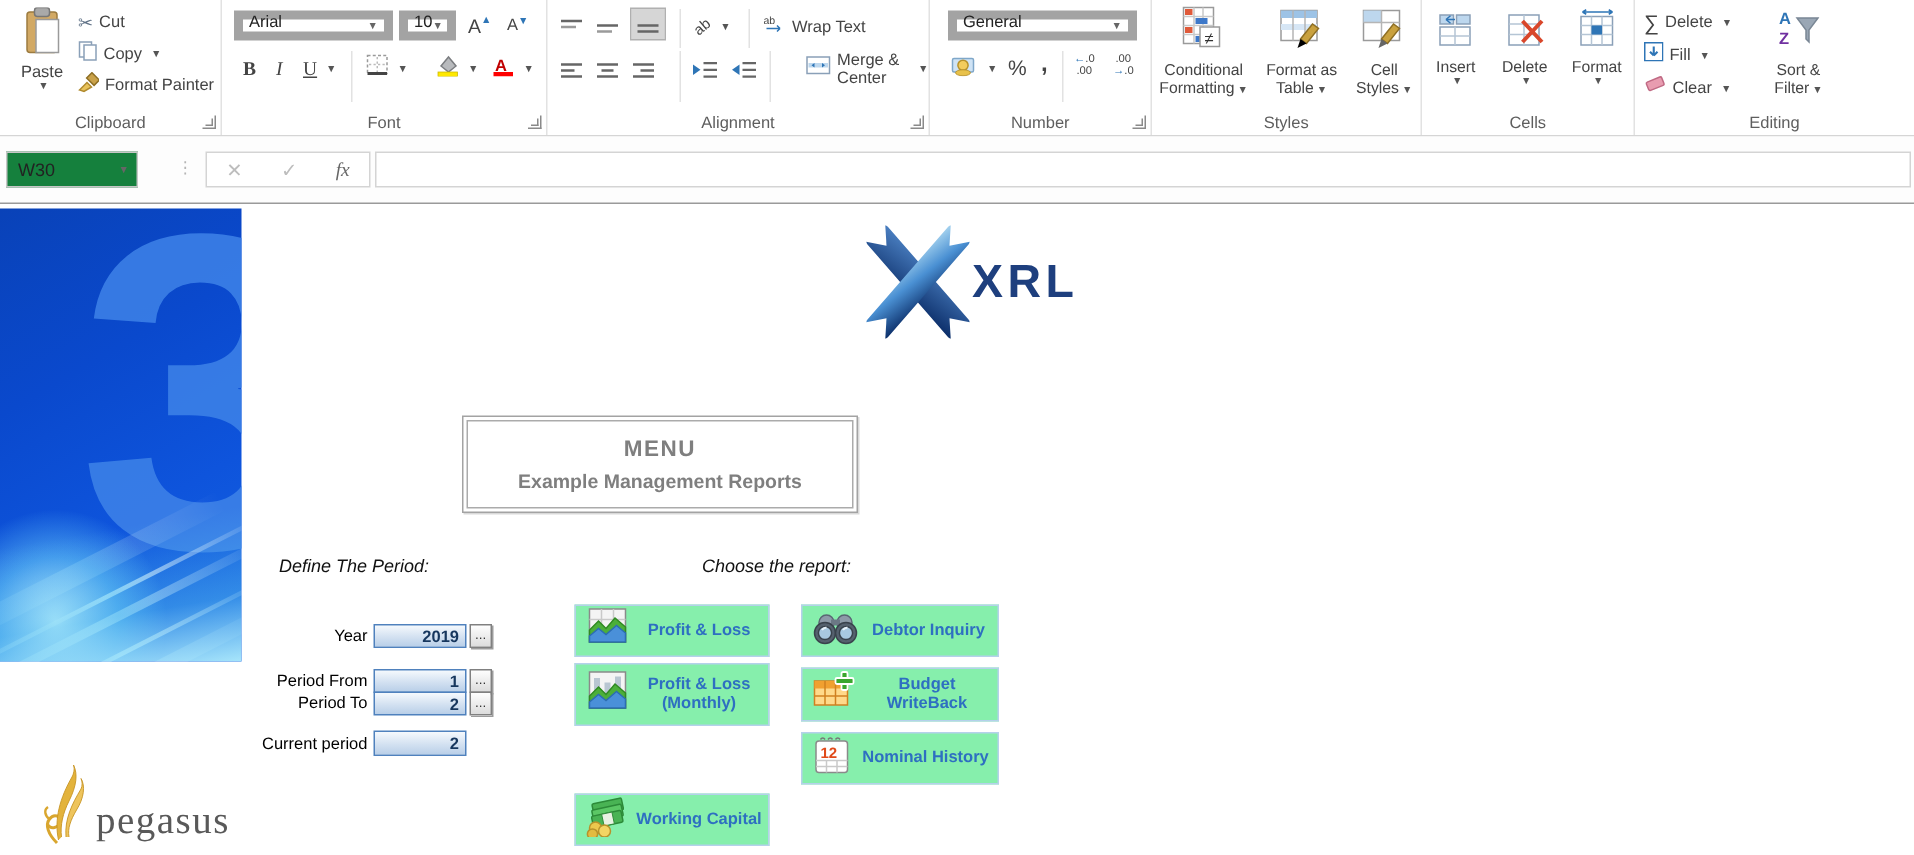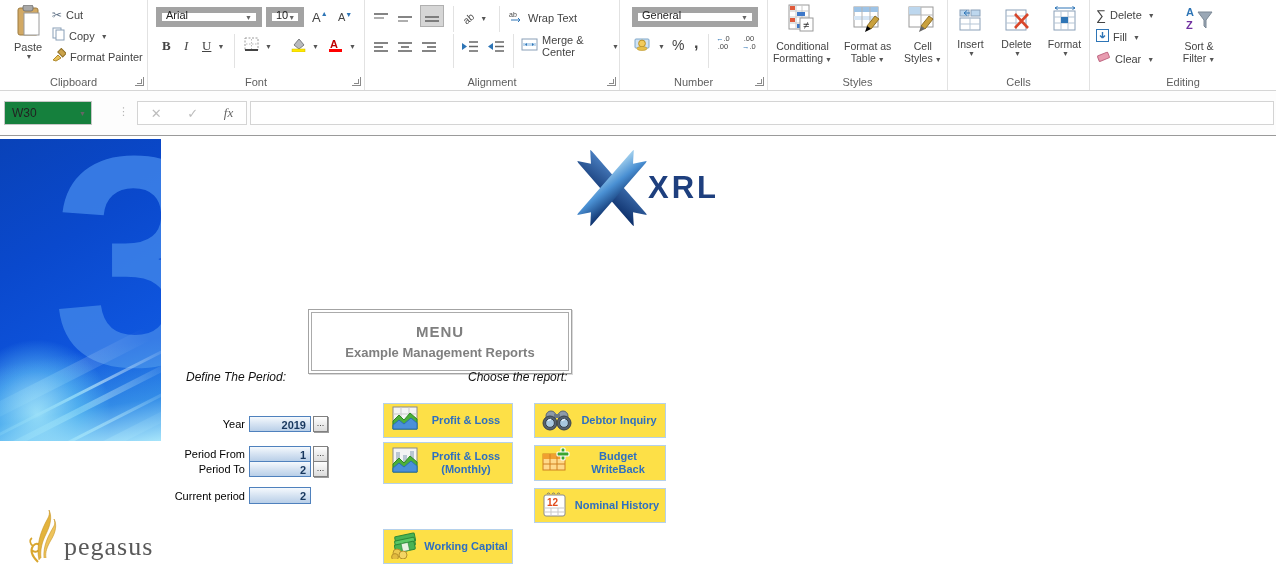--- a/index.html
+++ b/index.html
@@ -50,35 +50,35 @@
   .s2{left:-60px;top:276px;width:250px;height:6px;opacity:.8;}
   .s3{left:-40px;top:296px;width:240px;height:3px;opacity:.9;}
   .s4{left:-70px;top:240px;width:230px;height:14px;opacity:.30;}
   .s5{left:-30px;top:312px;width:230px;height:10px;opacity:.45;}
 
   
   .xrl{position:absolute;left:575px;top:10px;width:220px;height:84px;}
   .xrl-text{position:absolute;left:73px;top:24px;font-size:31px;font-weight:bold;letter-spacing:3px;color:#1e3f7e;}
 
   
-  .menubox{position:absolute;left:308px;top:141px;width:264px;height:65px;border:1px solid #a3a3a3;background:#fff;padding:2px;box-sizing:border-box;box-shadow:1px 1px 0 #d9d9d9;margin-top:32px;}
+  .menubox{position:absolute;left:308px;top:141px;width:264px;height:65px;border:1px solid #a3a3a3;background:#fff;padding:2px;box-sizing:border-box;box-shadow:1px 1px 0 #d9d9d9;}
   .menubox-inner{width:100%;height:100%;border:1px solid #ababab;box-sizing:border-box;display:flex;flex-direction:column;align-items:center;justify-content:center;gap:5px;}
   .menu-title{font-size:15px;font-weight:bold;color:#7f7f7f;letter-spacing:1px;}
   .menu-sub{font-size:13px;font-weight:bold;color:#7f7f7f;}
 
   .sec-label{position:absolute;font-size:12px;font-style:italic;color:#111;}
 
   
   .frow{position:absolute;display:flex;align-items:center;}
   .flabel{width:120px;text-align:right;padding-right:4px;font-size:11px;color:#000;}
   .ffield{width:62px;height:16px;border:1px solid #4f81bd;background:linear-gradient(180deg,#f5f9fd 0%,#d3e1f1 55%,#b9cfe8 100%);font-size:11px;font-weight:bold;color:#17375e;text-align:right;box-sizing:border-box;padding:2px 4px 0 0;}
   .fbrowse{width:15px;height:16px;margin-left:2px;background:linear-gradient(#fefefe,#dcdcdc);border:1px solid #808080;box-shadow:1px 1px 0 #9c9c9c;font-size:9px;text-align:center;line-height:12px;color:#333;box-sizing:border-box;}
 
   
-  .rbtn{position:absolute;border:1px solid #b5d1eb;background:#fde047;display:flex;align-items:center;box-sizing:border-box;padding-left:6px;}
+  .rbtn{position:absolute;border:1px solid #b5d1eb;background:#86efac;display:flex;align-items:center;box-sizing:border-box;padding-left:6px;}
   .rbtn .lbl{flex:1;text-align:center;font-size:11px;font-weight:bold;color:#2e6fc1;line-height:13px;padding:0 4px;}
 
   
   .pegasus{position:absolute;left:24px;top:372px;display:flex;align-items:flex-end;}
   .pegasus .ptxt{font-family:"Liberation Serif",serif;font-size:26px;color:#595959;letter-spacing:1px;line-height:26px;margin-left:2px;margin-bottom:4px;}
 
   .abs{position:absolute;}
 </style>
 </head>
 <body>
@@ -239,21 +239,21 @@
         </div>
       <div class="srow" style="left:122px;top:36px;">
           <svg width="18" height="13">
             <path d="M1,6.5 L6,3 v7 Z" fill="#2e75b6"></path>
             <line x1="8" y1="2" x2="17" y2="2" stroke="#666" stroke-width="1.5"></line>
             <line x1="8" y1="6.5" x2="17" y2="6.5" stroke="#666" stroke-width="1.5"></line>
             <line x1="8" y1="11" x2="17" y2="11" stroke="#666" stroke-width="1.5"></line>
           </svg>
         </div>
       <span class="sep-v" style="left:148px;top:34px;bottom:22px;"></span>
-      <div class="srow" style="left:156px;top:36px;">
+      <div class="srow" style="left:172px;top:36px;">
         <span><svg width="17" height="13">
               <rect x="1" y="1" width="15" height="11" fill="#fff" stroke="#8aa0b8"></rect>
               <rect x="2" y="5" width="13" height="3" fill="#bdd7ee"></rect>
               <path d="M4,6.5 l2,-1.5 v3 Z M13,6.5 l-2,-1.5 v3 Z" fill="#2e75b6"></path>
             </svg></span>
         <span class="rtxt">Merge &amp; Center</span>
         <span class="caret"></span>
       </div>
       <span class="grp-label">Alignment</span>
       <span class="launcher"></span>

